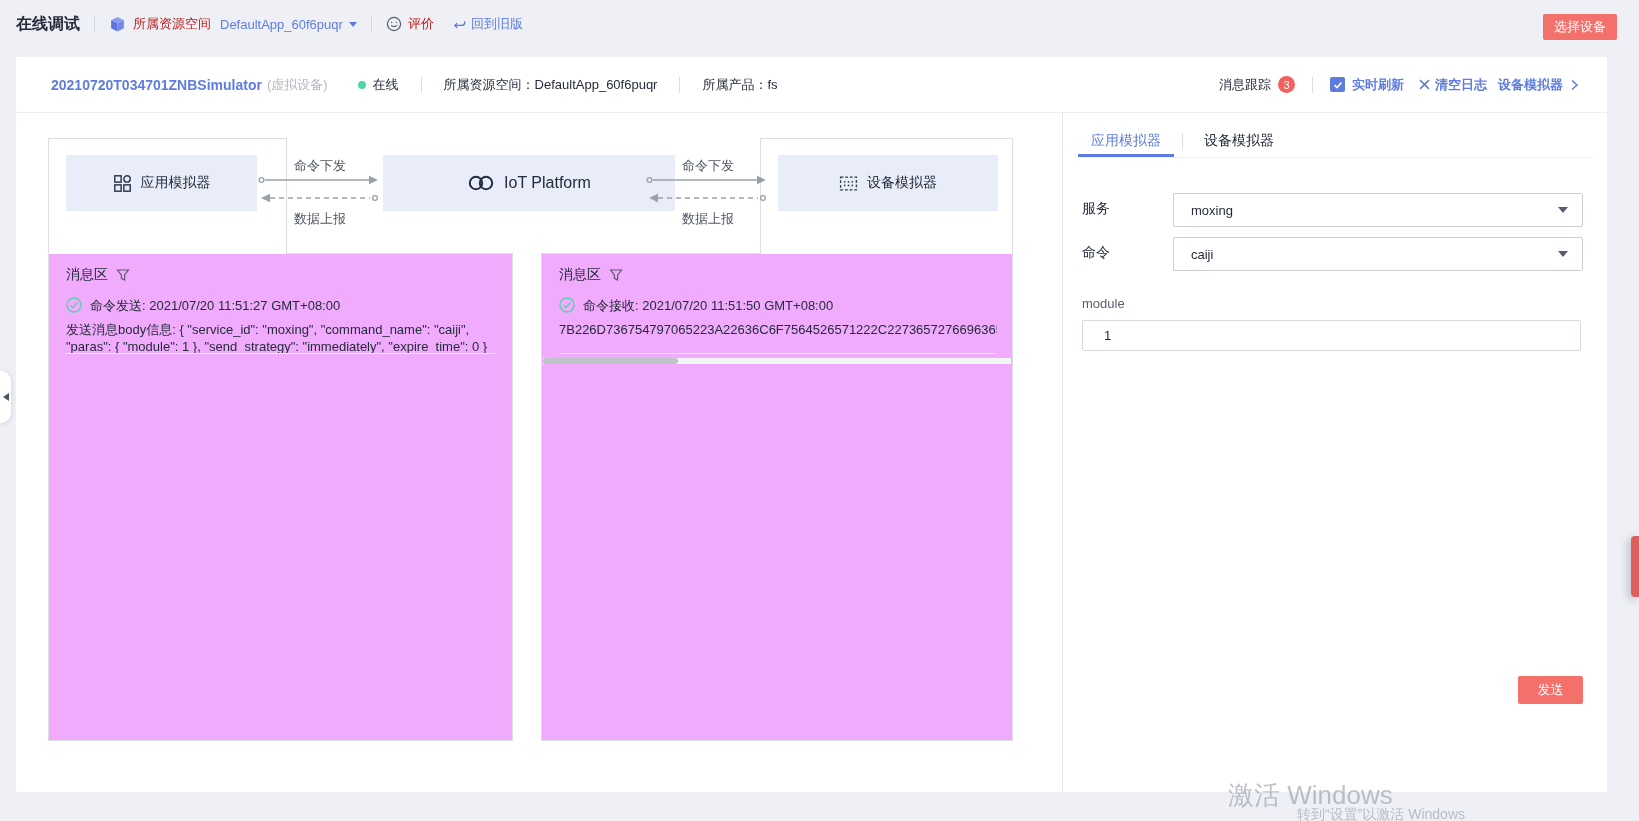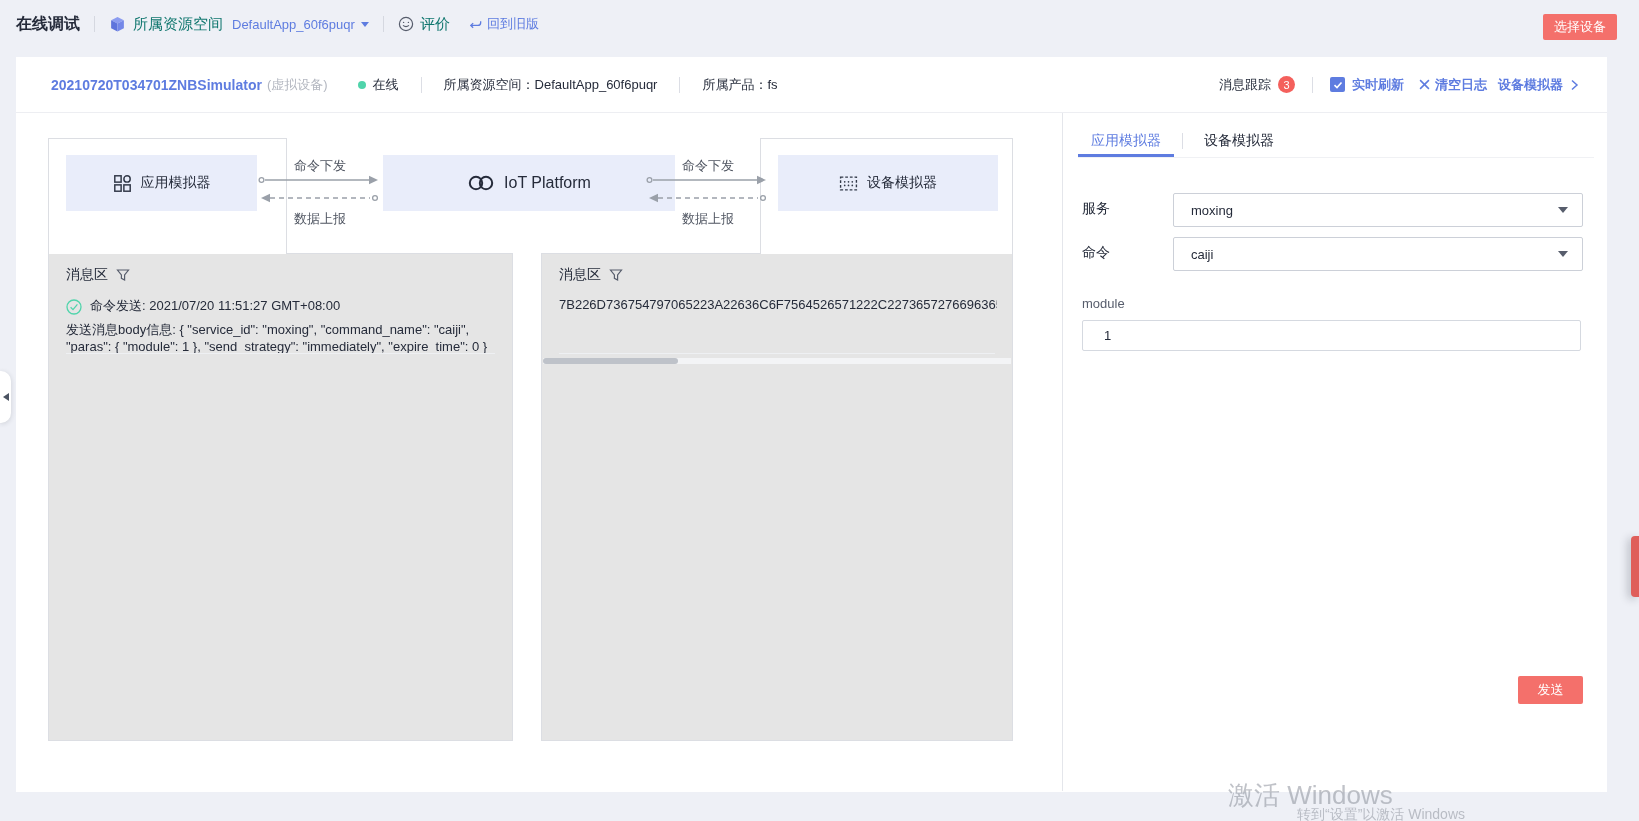--- a/index.html
+++ b/index.html
@@ -4,21 +4,21 @@
 <style>
   * { margin:0; padding:0; box-sizing:border-box; }
   html,body { background:#e9ebf2; }
   body { font-family:"Liberation Sans","DejaVu Sans",sans-serif; color:#252b3a; }
   .screen { position:relative; width:1639px; height:821px; background:#eef0f6; overflow:hidden; }
 
   
   .topbar { position:absolute; left:0; top:0; width:100%; height:48px; display:flex; align-items:center; padding-left:16px; }
   .page-title { font-size:16px; font-weight:bold; color:#252b3a; }
   .vdiv { width:1px; height:16px; background:#d5d8e0; margin:0 14px; }
-  .tb-label { font-size:15px; color:#0f766e; margin-left:7px;text-align:right; }
+  .tb-label { font-size:13px; color:#b91c1c; margin-left:7px;text-align:right; }
   .tb-link { font-size:13px; color:#5e7ce0; cursor:pointer; }
   .caret { width:0; height:0; border-left:4px solid transparent; border-right:4px solid transparent; border-top:5px solid #5e7ce0; display:inline-block; margin-left:6px; }
   .select-device-btn { position:absolute; right:22px; top:14px; width:74px; height:26px; background:#f4706b; color:#fff; font-size:13px; border:none; border-radius:2px; cursor:pointer; font-family:inherit; }
 
   
   .main-card { position:absolute; left:16px; top:57px; width:1591px; height:735px; background:#fff; }
   .card-header { height:56px; display:flex; align-items:center; padding:0 27px 0 35px; border-bottom:1px solid #edeef2; font-size:13px; }
   .dev-name { font-size:14px; font-weight:600; color:#5e7ce0; cursor:pointer; }
   .dev-suffix { color:#b3b7c0; margin-left:5px; font-size:13px; }
   .status-group { display:flex; align-items:center; margin-left:30px; }
@@ -34,25 +34,25 @@
   .panel-vdiv { position:absolute; left:1046px; top:0; bottom:0; width:1px; background:#e4e6eb; }
 
   .sim-tab { position:absolute; top:25px; height:116px; background:#fff; border:1px solid #dcdee3; border-bottom:none; z-index:3; }
   .tab-left { left:32px; width:239px; }
   .tab-right { left:744px; width:253px; }
   .lav-box { position:absolute; top:42px; height:56px; background:#e9edfa; display:flex; align-items:center; justify-content:center; gap:9px; z-index:4; font-size:14px; color:#252b3a; }
   .box-app { left:50px; width:191px; }
   .box-iot { left:367px; width:292px; font-size:16px; }
   .box-dev { left:762px; width:220px; }
 
-  .msg-card { position:absolute; top:140px; height:488px; background:#e5e5e5; border:1px solid #dcdee3; z-index:2; padding:12px 17px; }
+  .msg-card { position:absolute; top:140px; height:488px; background:#f0abfc; border:1px solid #dcdee3; z-index:2; padding:12px 17px; }
   .msg-card-left { left:32px; width:465px; }
   .msg-card-right { left:525px; width:472px; }
   .msg-title { display:flex; align-items:center; gap:8px; font-size:14px; color:#252b3a; margin-bottom:13px; }
-  .msg-row { display:flex; align-items:flex-end; gap:8px; font-size:13px; color:#252b3a; }
+  .msg-row { display:flex; align-items:flex-start; gap:8px; font-size:13px; color:#252b3a; }
   .msg-body { margin-top:6px; font-size:13px; line-height:17px; color:#252b3a; width:431px; }
   .msg-payload { margin-top:7px; font-size:13px; color:#252b3a; white-space:nowrap; overflow:hidden; width:438px; }
   .msg-divider { position:absolute; left:17px; right:17px; top:99px; border-top:1px solid #eef0f3; }
   .h-scrollbar { position:absolute; left:1px; top:104px; width:468px; height:6px; background:#f3f4f6; }
   .h-thumb { width:135px; height:6px; background:#bec2c9; border-radius:3px; cursor:pointer; }
 
   .flow-label { position:absolute; width:126px; text-align:center; font-size:13px; color:#4f5561; z-index:5; }
   .flow-svg { position:absolute; z-index:5; }
 
   
@@ -245,20 +245,29 @@
 
       <div class="msg-card msg-card-right">
         <div class="msg-title">
           <span>消息区</span>
           <span style="display:inline-flex;">
             <svg width="14" height="14" viewBox="0 0 14 14" fill="none" stroke="#575d6c" stroke-width="1.2">
                 <path d="M1.5 2 H12.5 L8.6 7 V12 L5.4 10.3 V7 Z"></path>
               </svg>
           </span>
         </div>
+        <div class="msg-row">
+          <span style="display:inline-flex;">
+            <svg width="16" height="16" viewBox="0 0 16 16" fill="none" stroke="#50d4ab" stroke-width="1.3">
+                <circle cx="8" cy="8" r="7"></circle>
+                <polyline points="4.6,8.3 7,10.6 11.4,5.4"></polyline>
+              </svg>
+          </span>
+          <span><span>命令接收:</span> <span>2021/07/20 11:51:50 GMT+08:00</span></span>
+        </div>
         <div class="msg-payload">7B226D736754797065223A22636C6F7564526571222C22736572766963654964223A22</div>
         <div class="msg-divider"></div>
         <div class="h-scrollbar">
           <div class="h-thumb"></div>
         </div>
       </div>
 
       <div class="right-panel">
         <div class="tabs-row">
           <span class="rp-tab active">应用模拟器</span>

